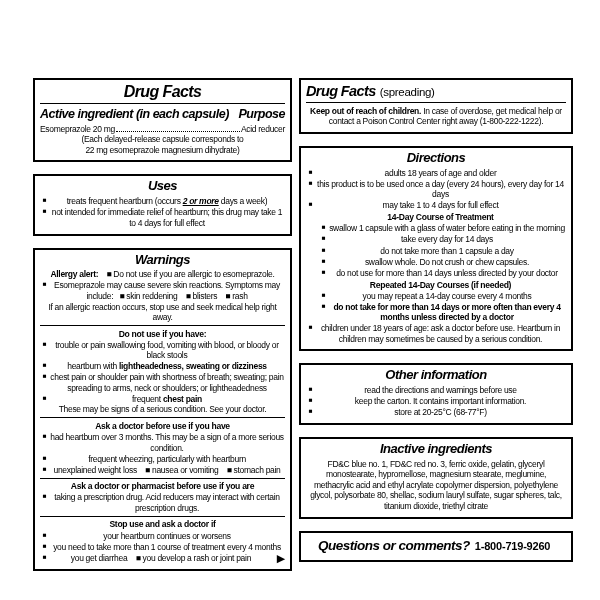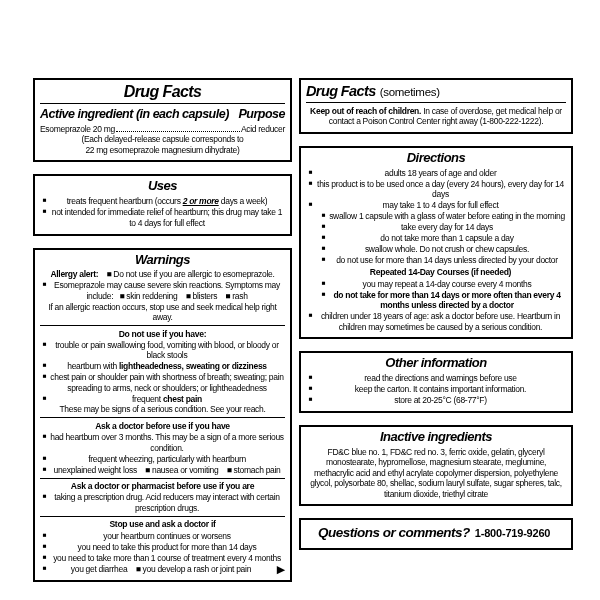--- a/index.html
+++ b/index.html
@@ -96,21 +96,21 @@
           <span class="txt"><span>heartburn with </span><span style="font-weight: bold;">lightheadedness, sweating or dizziness</span></span>
         </div>
         <div class="li">
           <span class="sq">■</span>
           <span class="txt">chest pain or shoulder pain with shortness of breath; sweating; pain spreading to arms, neck or shoulders; or lightheadedness</span>
         </div>
         <div class="li">
           <span class="sq">■</span>
           <span class="txt"><span>frequent </span><span style="font-weight: bold;">chest pain</span></span>
         </div>
-        <div>These may be signs of a serious condition. See your reach.</div>
+        <div>These may be signs of a serious condition. See your doctor.</div>
 
         <div class="thinrule"></div>
         <div class="sub-h">Ask a doctor before use if you have</div>
         <div class="li">
           <span class="sq">■</span>
           <span class="txt">had heartburn over 3 months. This may be a sign of a more serious condition.</span>
         </div>
         <div class="li">
           <span class="sq">■</span>
           <span class="txt">frequent wheezing, particularly with heartburn</span>
@@ -125,63 +125,60 @@
         <div class="li">
           <span class="sq">■</span>
           <span class="txt">taking a prescription drug. Acid reducers may interact with certain prescription drugs.</span>
         </div>
 
         <div class="thinrule"></div>
         <div class="sub-h">Stop use and ask a doctor if</div>
         <div class="li">
           <span class="sq">■</span>
           <span class="txt">your heartburn continues or worsens</span>
-        </div>
-        <div class="li">
-          <span class="sq">■</span>
-          <span class="txt">you need to take this product for more than 14 days</span>
         </div>
         <div class="li">
           <span class="sq">■</span>
           <span class="txt">you need to take more than 1 course of treatment every 4 months</span>
         </div>
         <div class="li">
           <span class="sq">■</span>
           <span class="txt">you get diarrhea&nbsp;&nbsp;&nbsp;&nbsp;■ you develop a rash or joint pain</span>
           <span class="arrow">▶</span>
         </div>
       </div>
     </div>
 
     <div class="col col-right">
 
       <div class="box">
         <div class="df-title-row">
           <span class="df-title" style="font-size:14.5px;">Drug Facts</span>
-          <span class="df-suffix">(sometimes)</span>
+          <span class="df-suffix">(spreading)</span>
         </div>
         <div class="rule"></div>
         <div class="para"><span style="font-weight: bold;">Keep out of reach of children.</span><span> In case of overdose, get medical help or contact a Poison Control Center right away (1-800-222-1222).</span></div>
       </div>
 
       <div class="box">
         <div class="sec-h">Directions</div>
         <div class="li">
           <span class="sq">■</span>
           <span class="txt">adults 18 years of age and older</span>
         </div>
         <div class="li">
           <span class="sq">■</span>
           <span class="txt">this product is to be used once a day (every 24 hours), every day for 14 days</span>
         </div>
         <div class="li">
           <span class="sq">■</span>
           <span class="txt">may take 1 to 4 days for full effect</span>
         </div>
 
+        <div class="sub-h li2" style="margin-left:9px;">14-Day Course of Treatment</div>
         <div class="li li2">
           <span class="sq">■</span>
           <span class="txt">swallow 1 capsule with a glass of water before eating in the morning</span>
         </div>
         <div class="li li2">
           <span class="sq">■</span>
           <span class="txt">take every day for 14 days</span>
         </div>
         <div class="li li2">
           <span class="sq">■</span>

